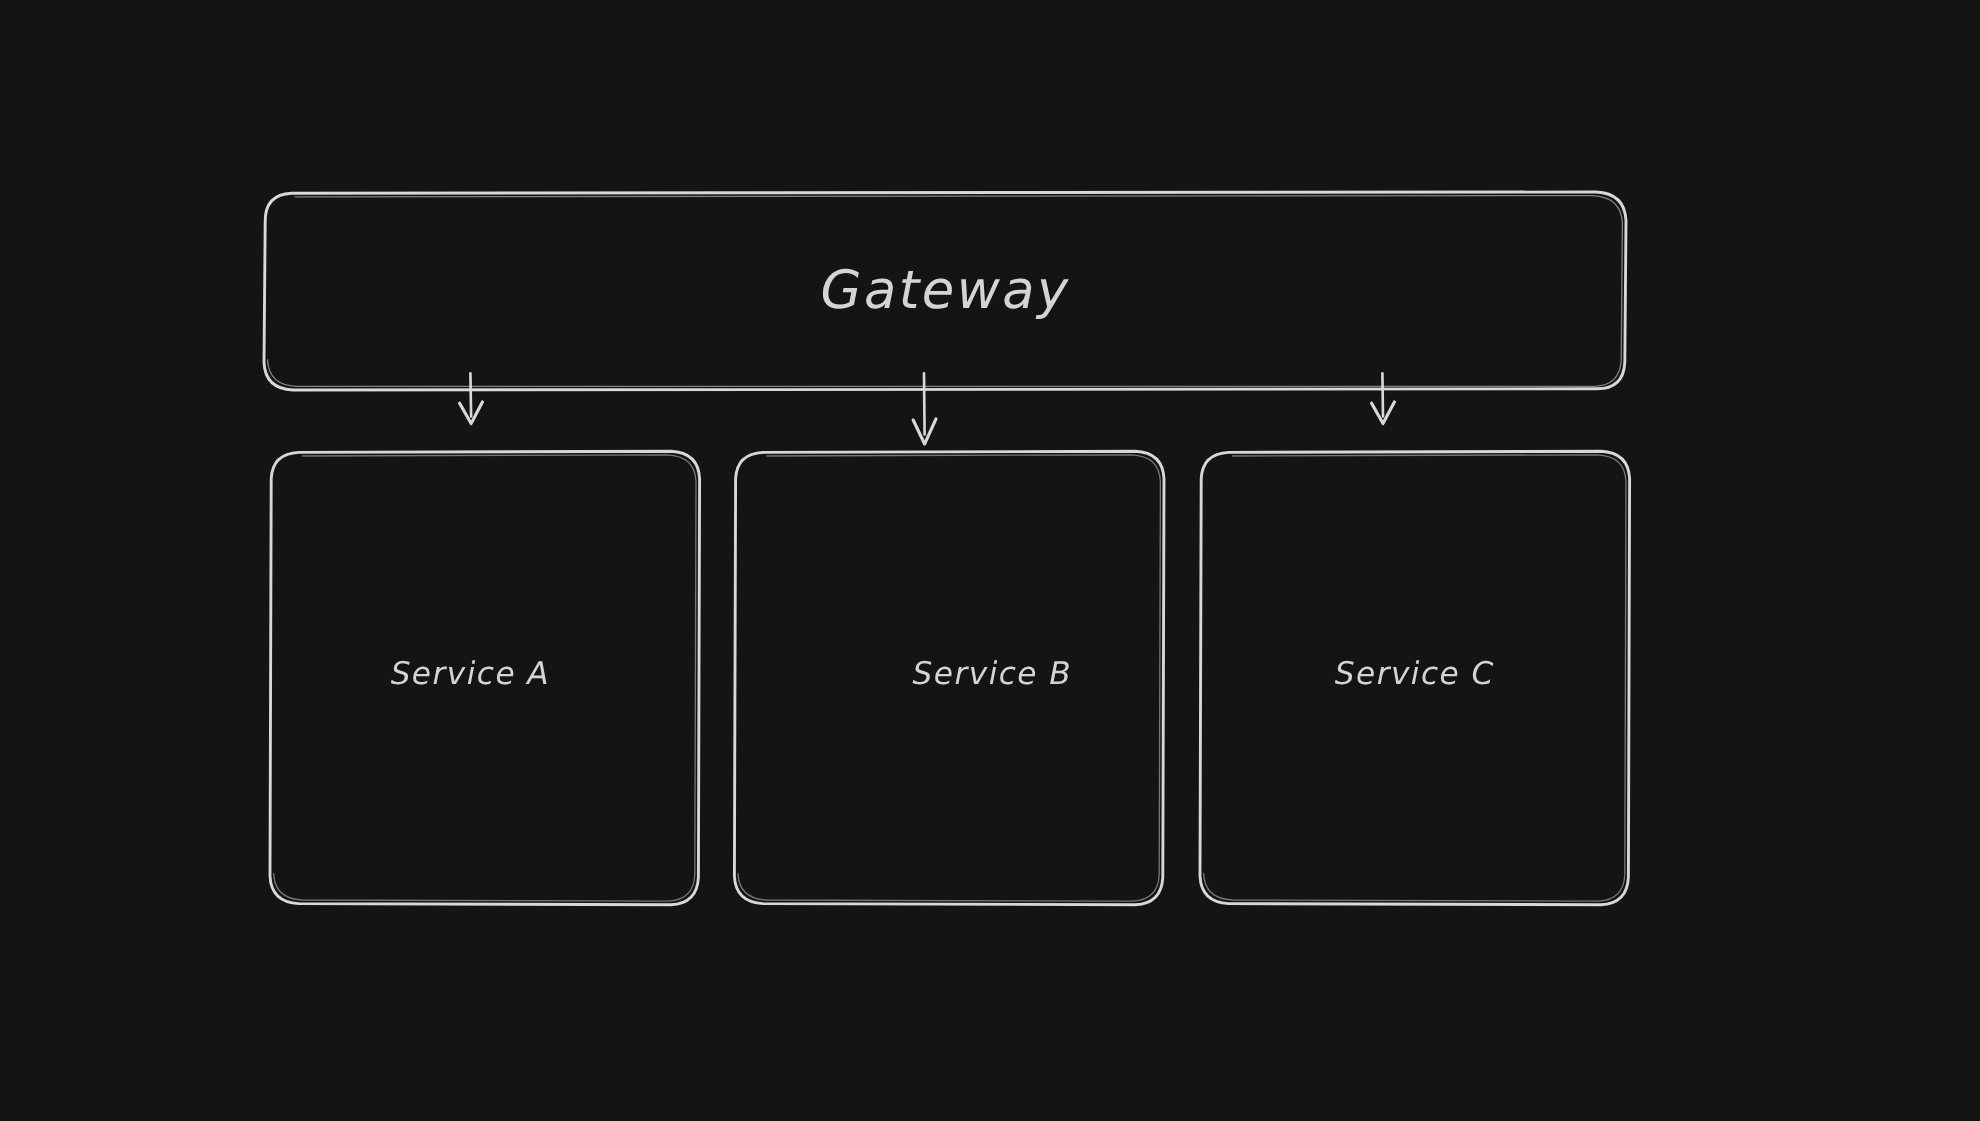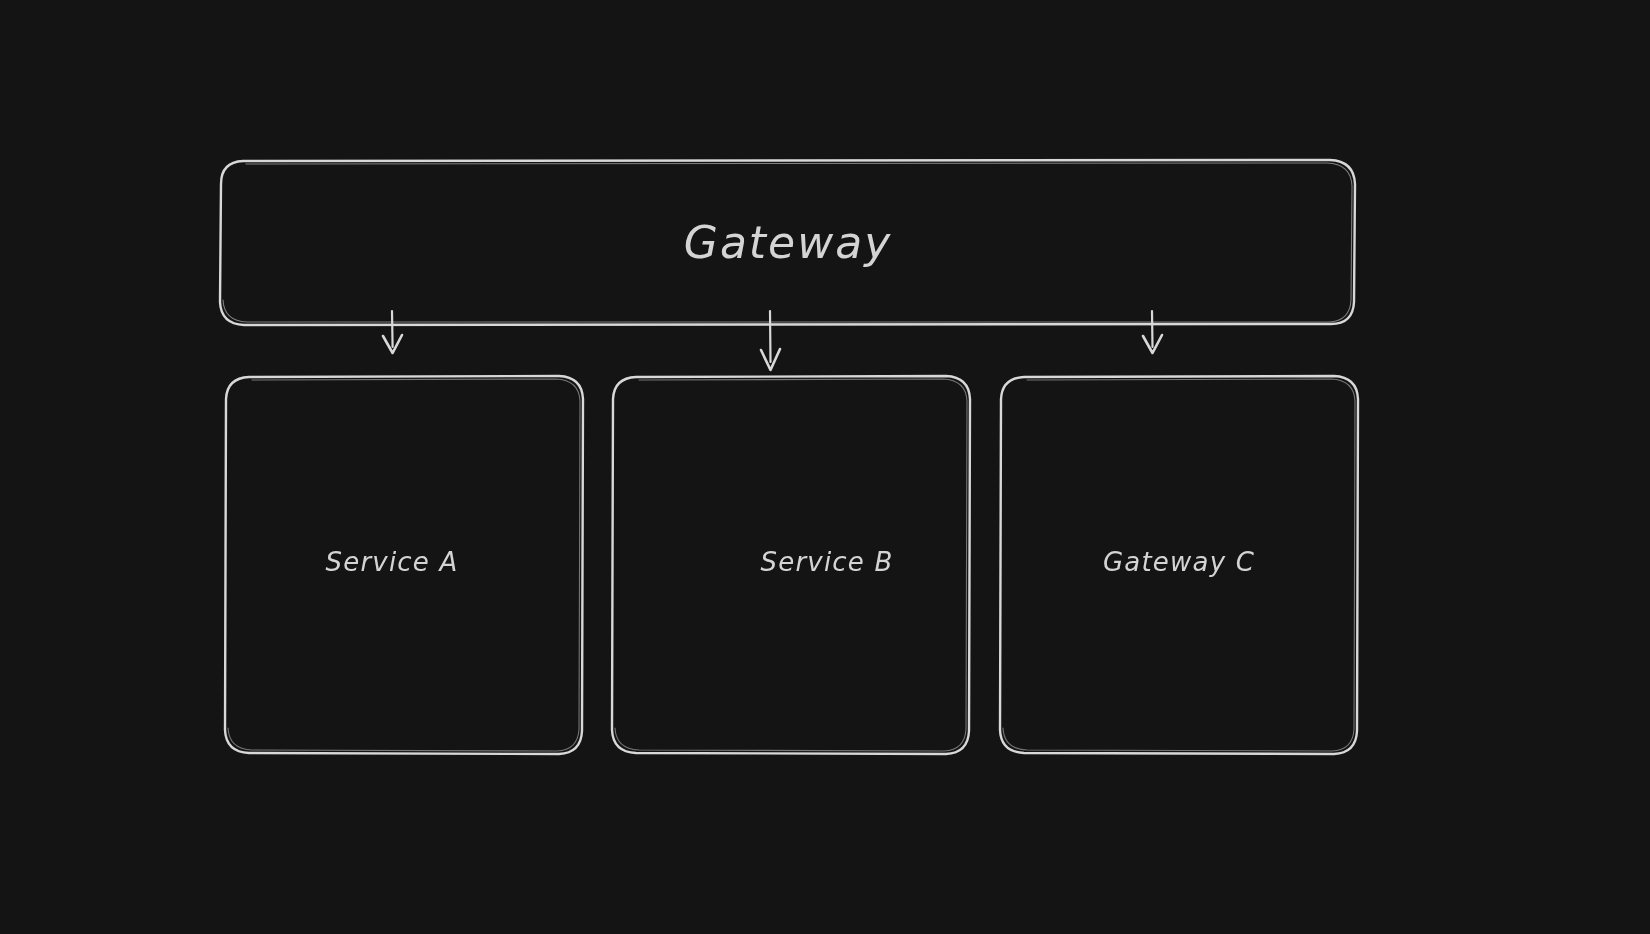--- a/index.html
+++ b/index.html
@@ -100,15 +100,15 @@
     </g>
 
   </svg>
 
   <div class="node-label label-gateway" style="left:788px; top:242px;">Gateway</div>
 
   <div class="node-label label-service" style="left:392px; top:562px;">Service A</div>
 
   <div class="node-label label-service" style="left:791px; top:562px;margin-left:36px;">Service B</div>
 
-  <div class="node-label label-service" style="left:1179px; top:562px;">Gateway C</div>
+  <div class="node-label label-service" style="left:1179px; top:562px;">Service C</div>
 
 </div>
 
 </body></html>

